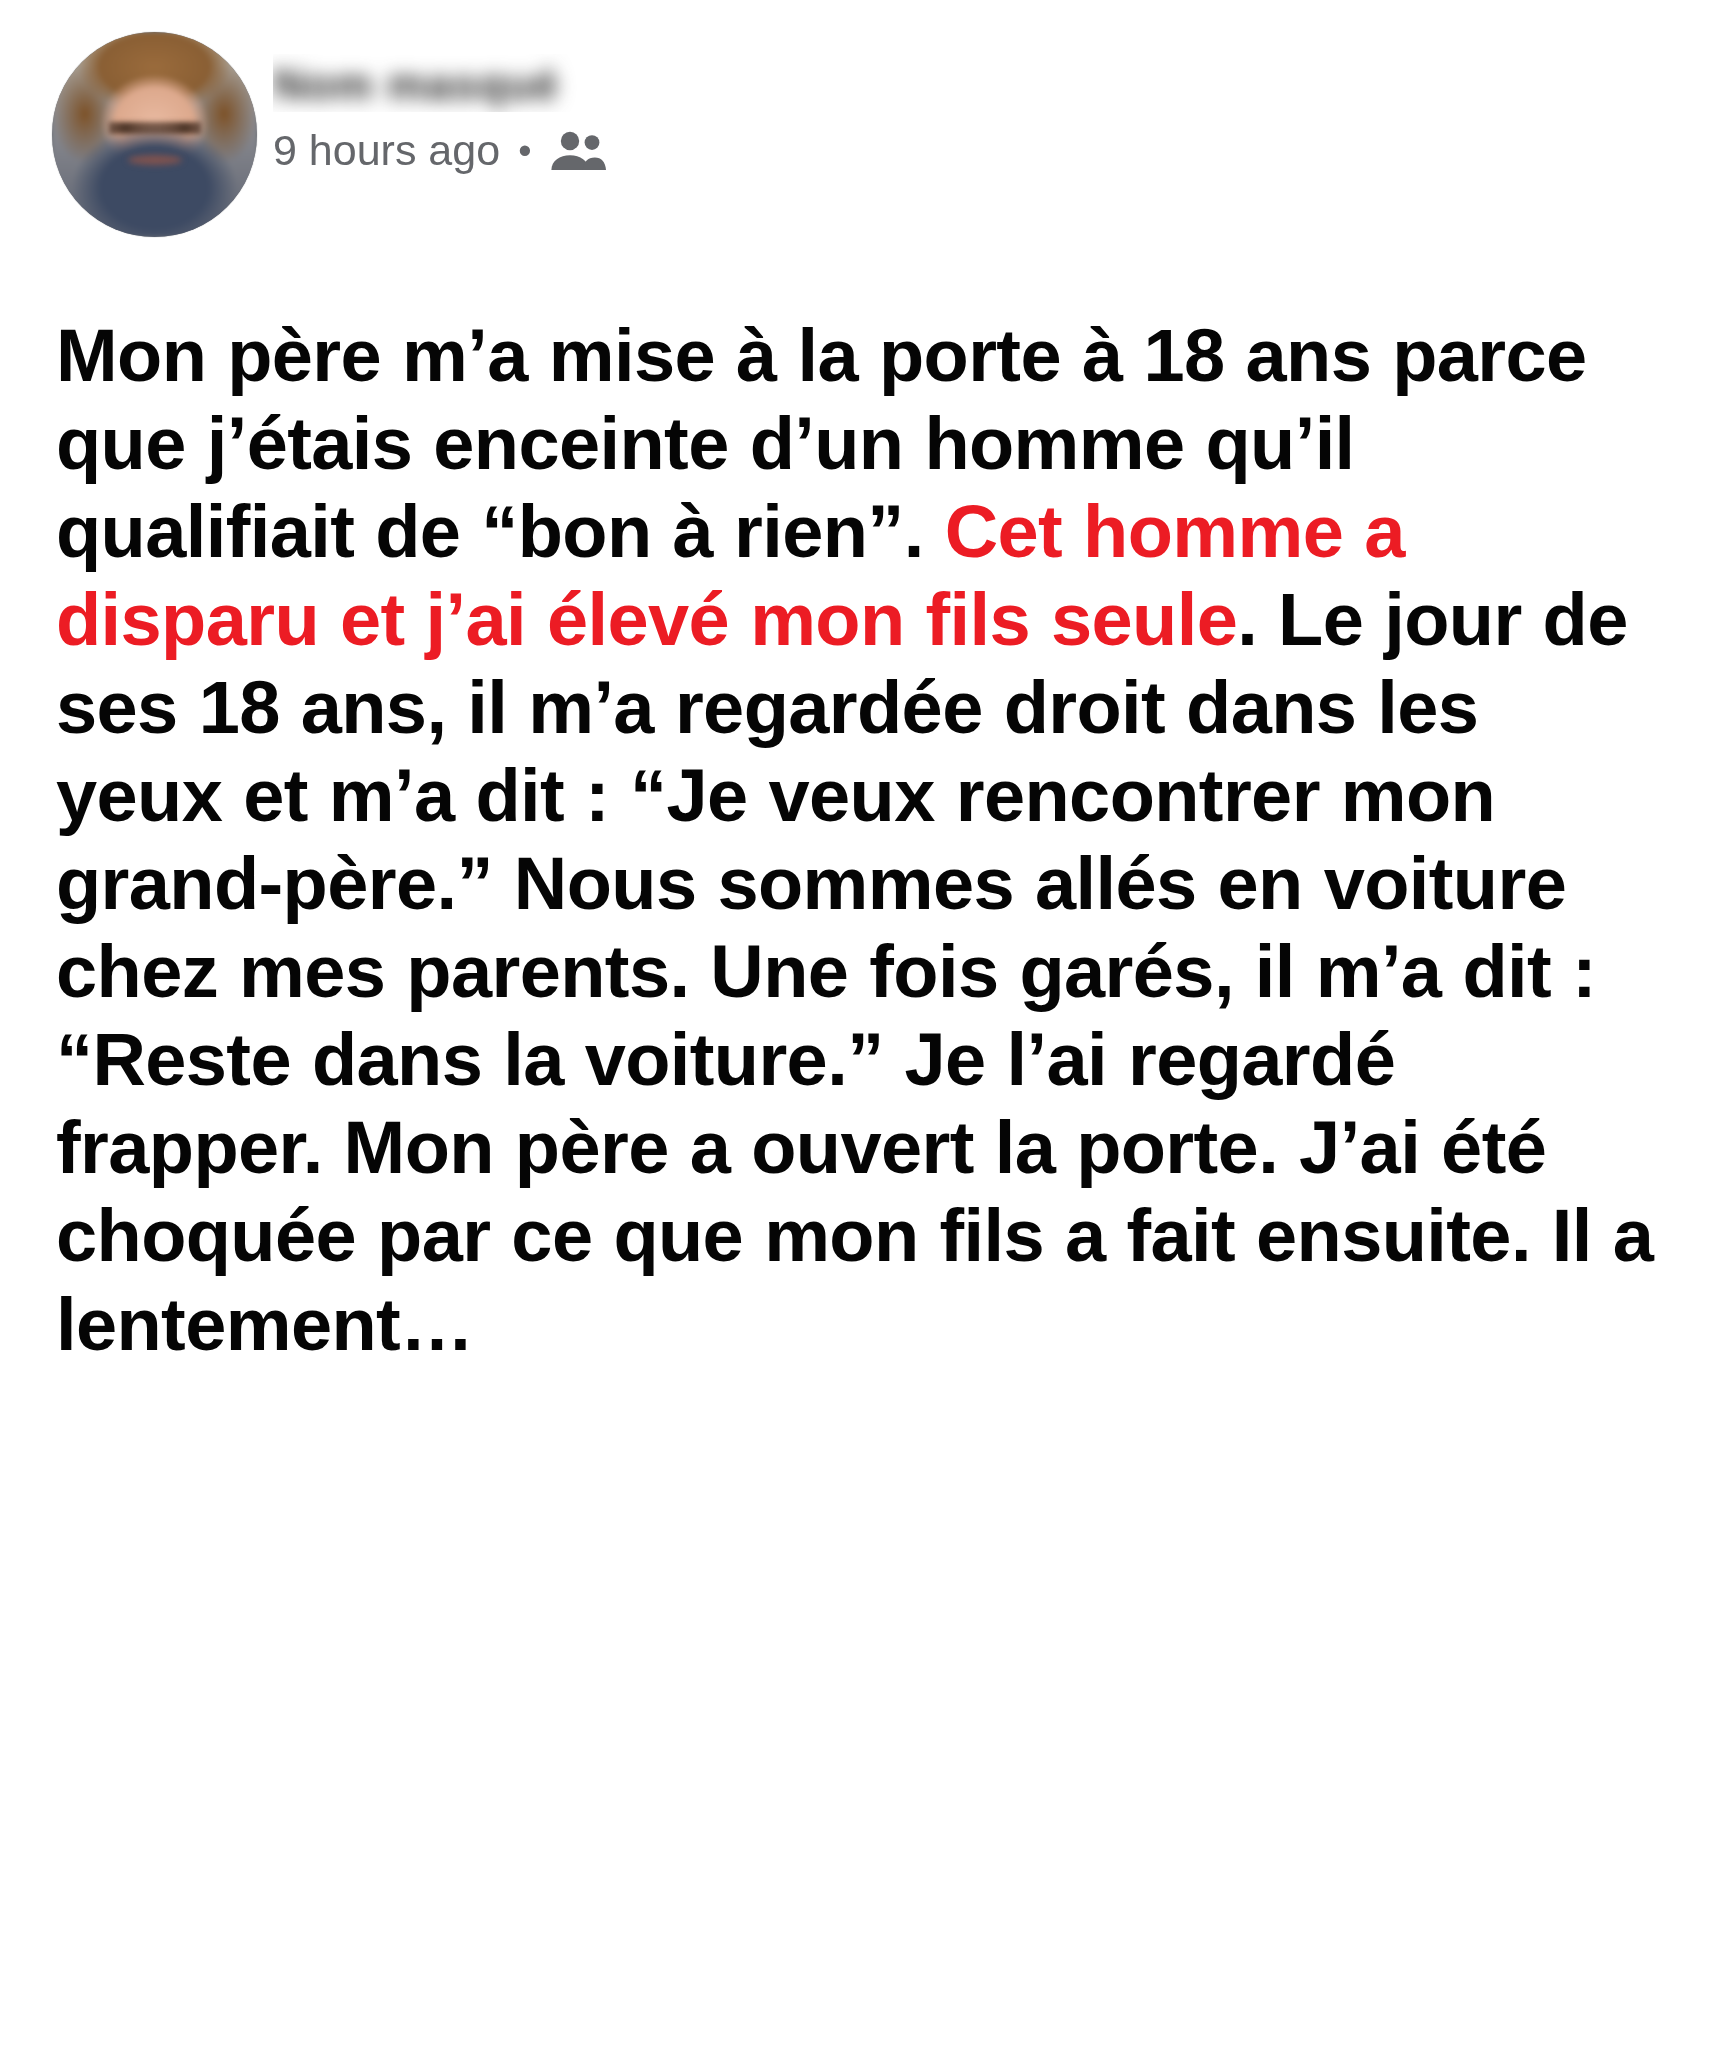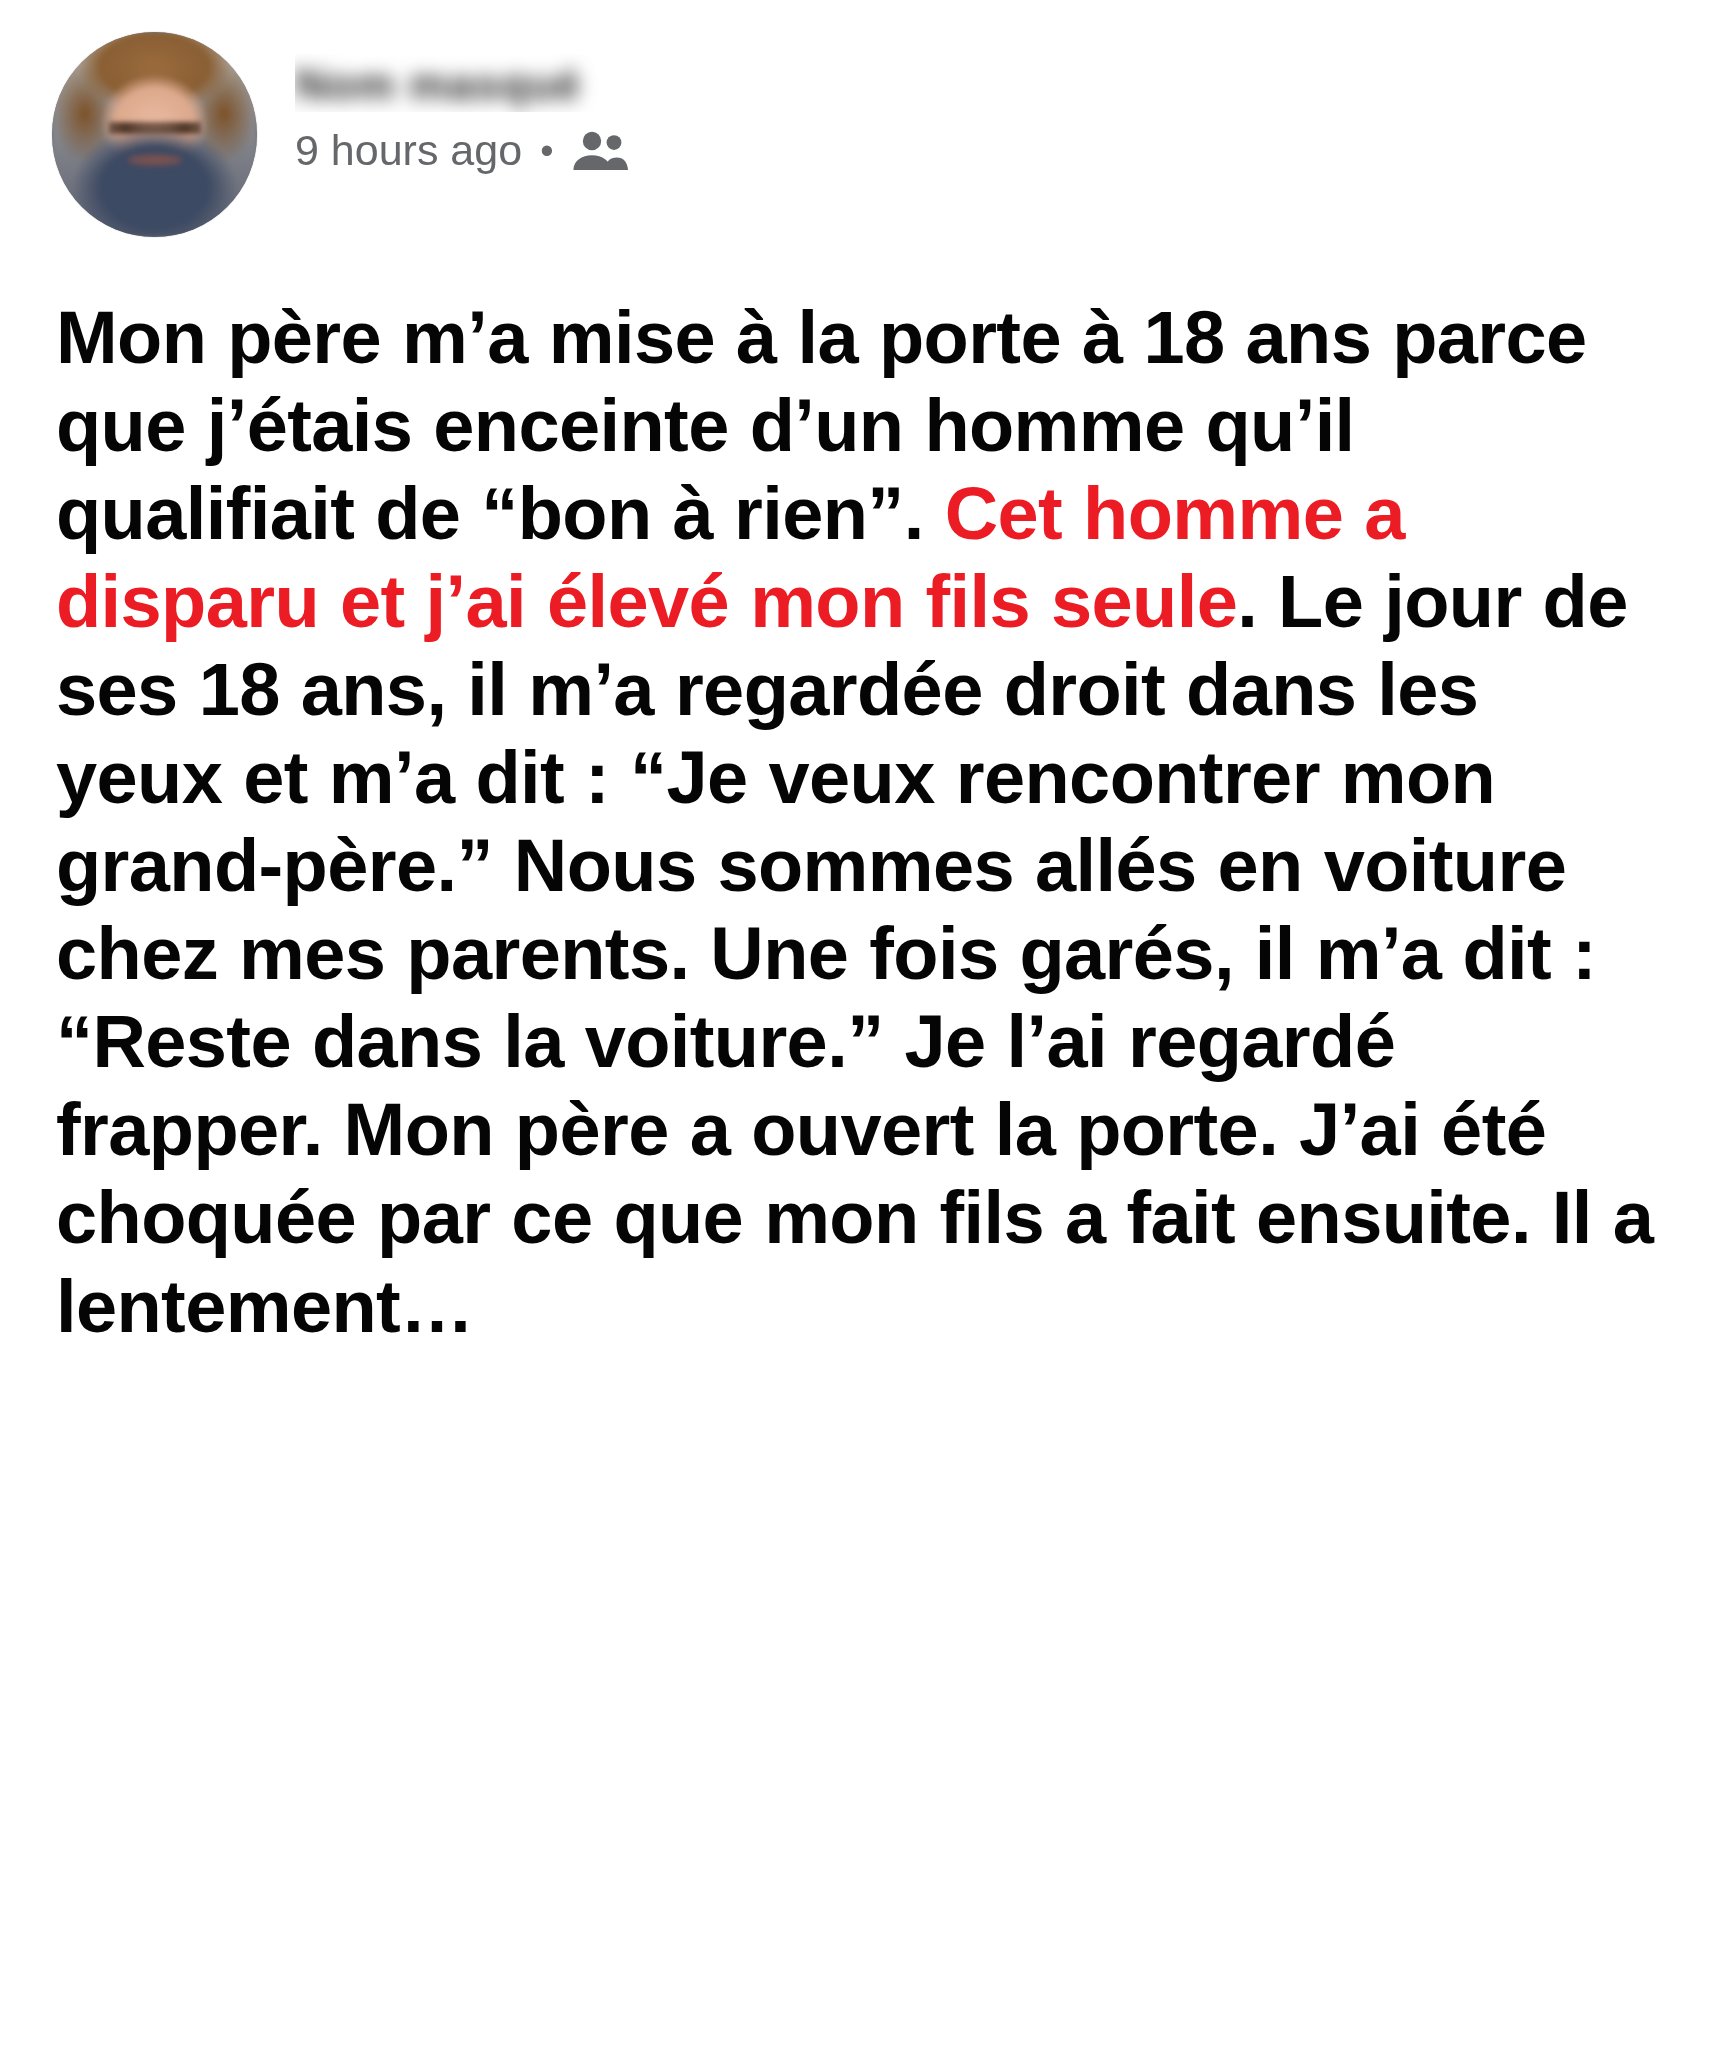--- a/index.html
+++ b/index.html
@@ -17,21 +17,21 @@
   .post {
     width: 1714px;
     box-sizing: border-box;
     padding: 28px 52px 0 52px;
   }
 
   
   .post-header {
     display: flex;
     align-items: flex-start;
-    gap: 38px;
+    gap: 16px;
     height: 240px;
   }
 
   .avatar {
     width: 205px;
     height: 205px;
     min-width: 205px;
     border-radius: 50%;
     overflow: hidden;
     position: relative;
@@ -117,21 +117,21 @@
     line-height: 1;
   }
   .audience-icon {
     display: inline-flex;
     align-items: center;
     color: #65676b;
   }
 
   
   .post-body {
-    margin-top: 26px;
+    margin-top: 44px;
     padding: 0 6px 0 4px;
     font-size: 74px;
     line-height: 1.19;
     font-weight: 800;
     color: #050505;
     letter-spacing: -0.6px;
     word-spacing: 1px;
   }
   .hl {
     color: #ec1c24;

